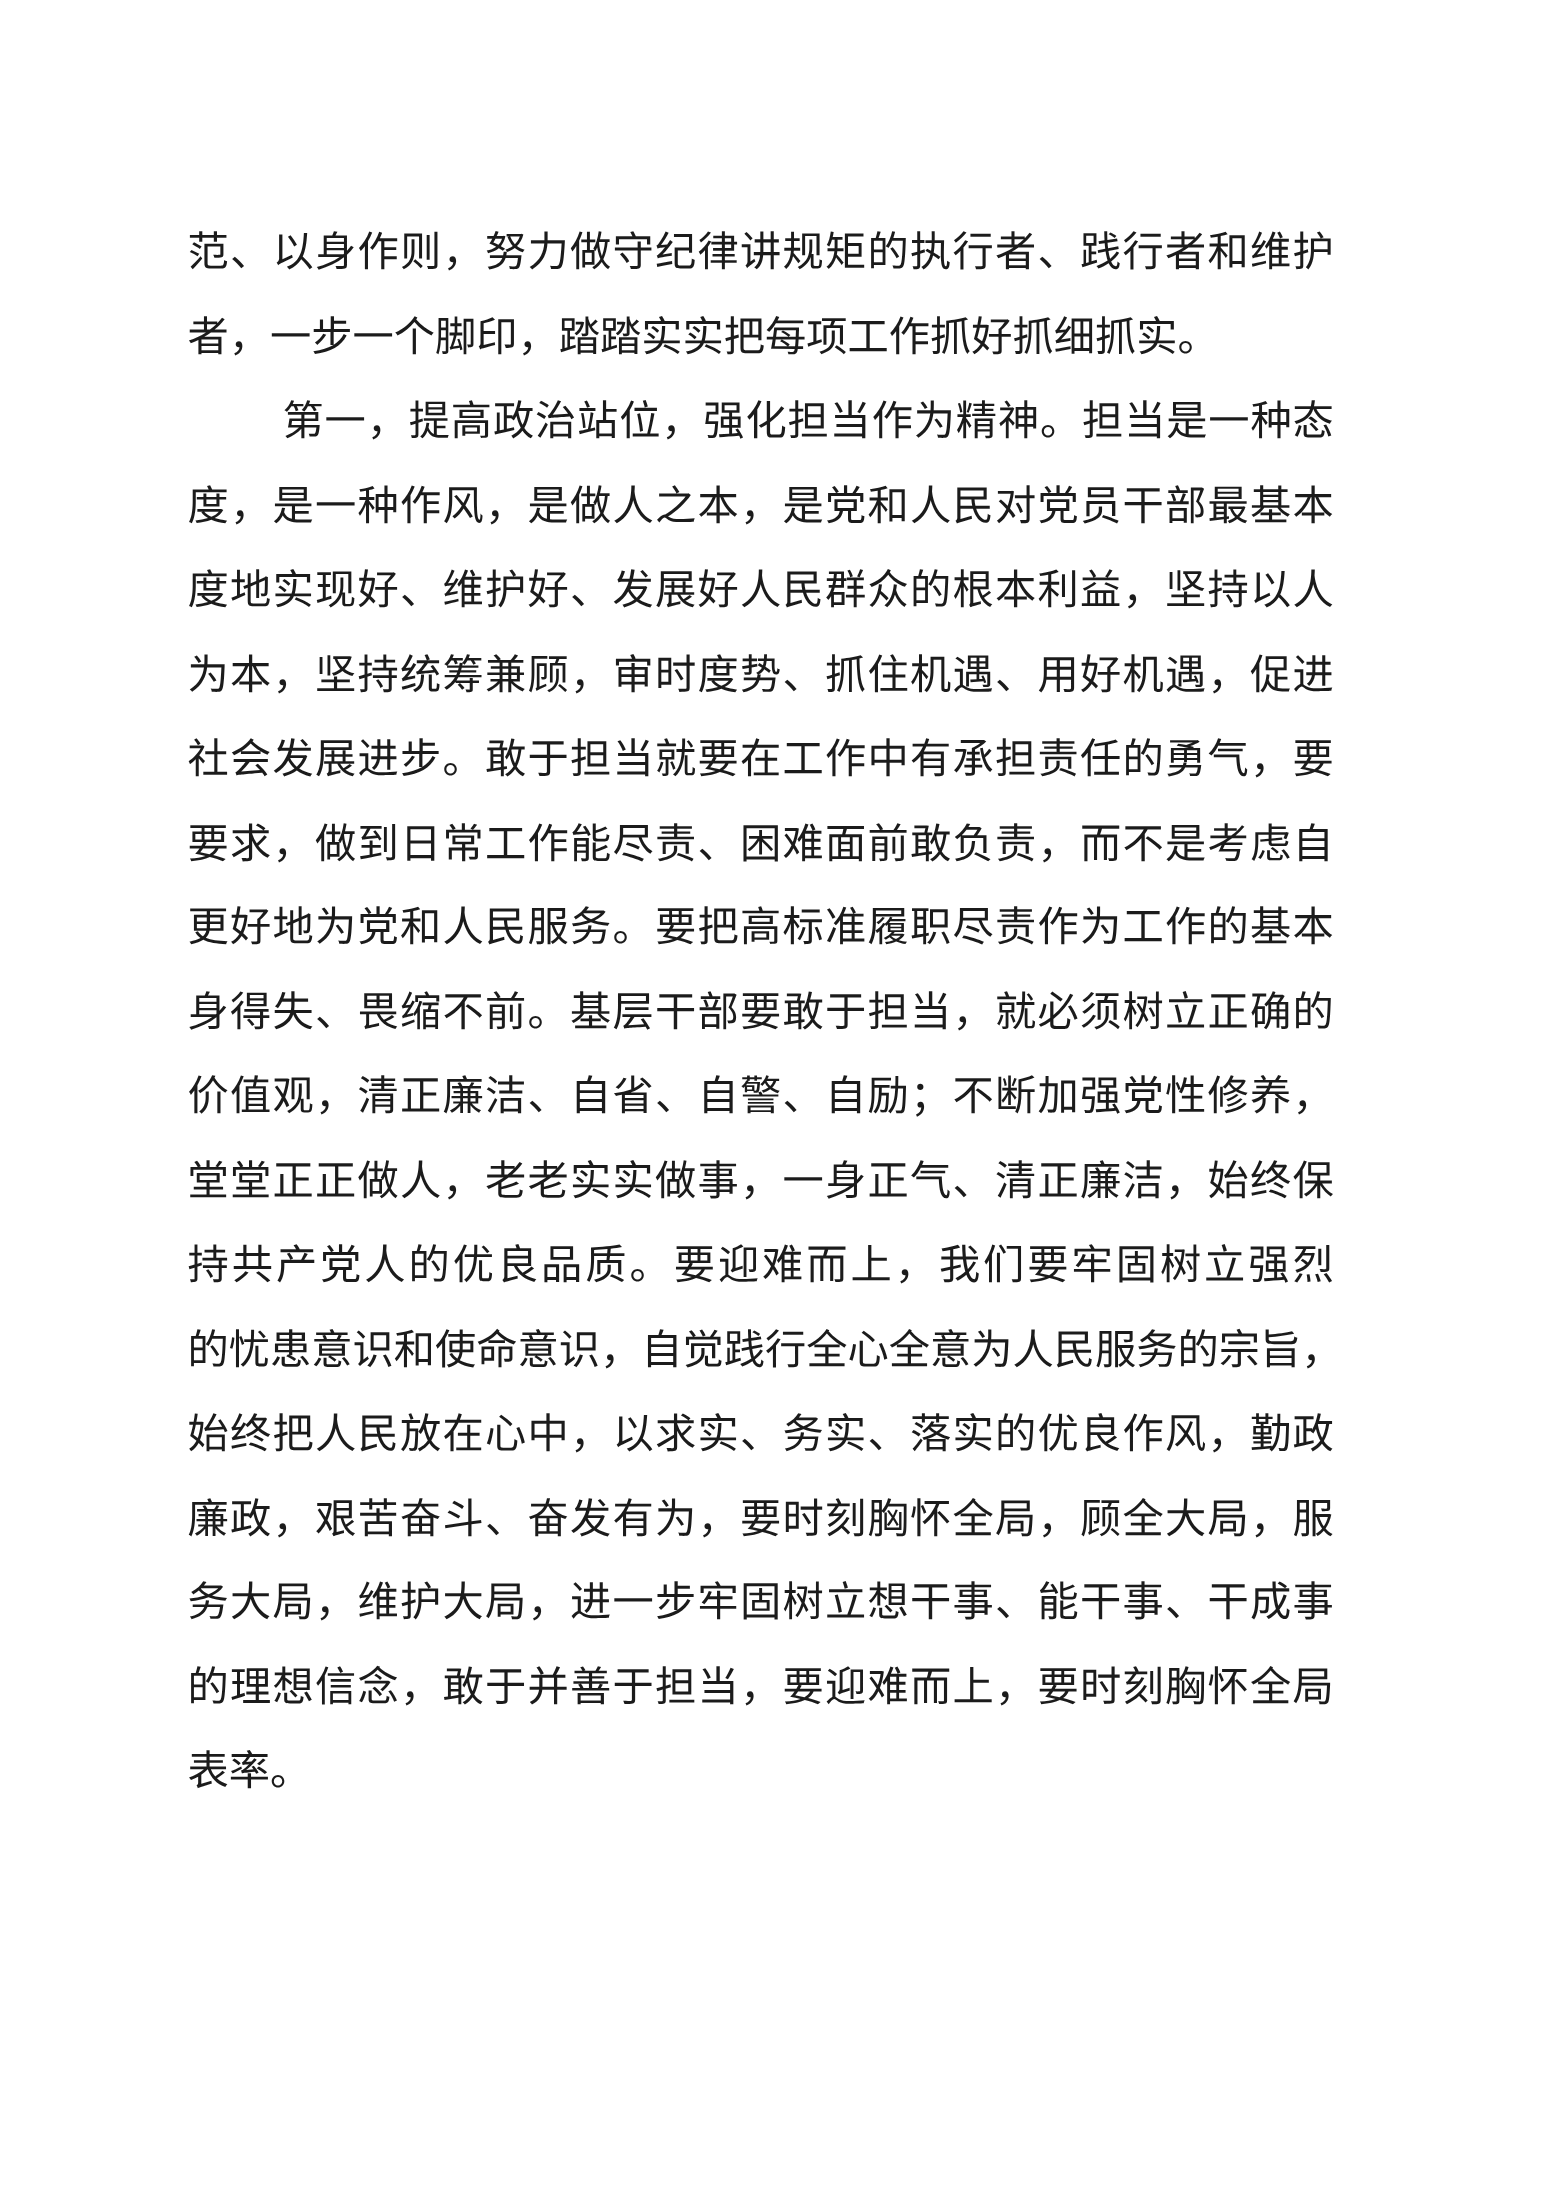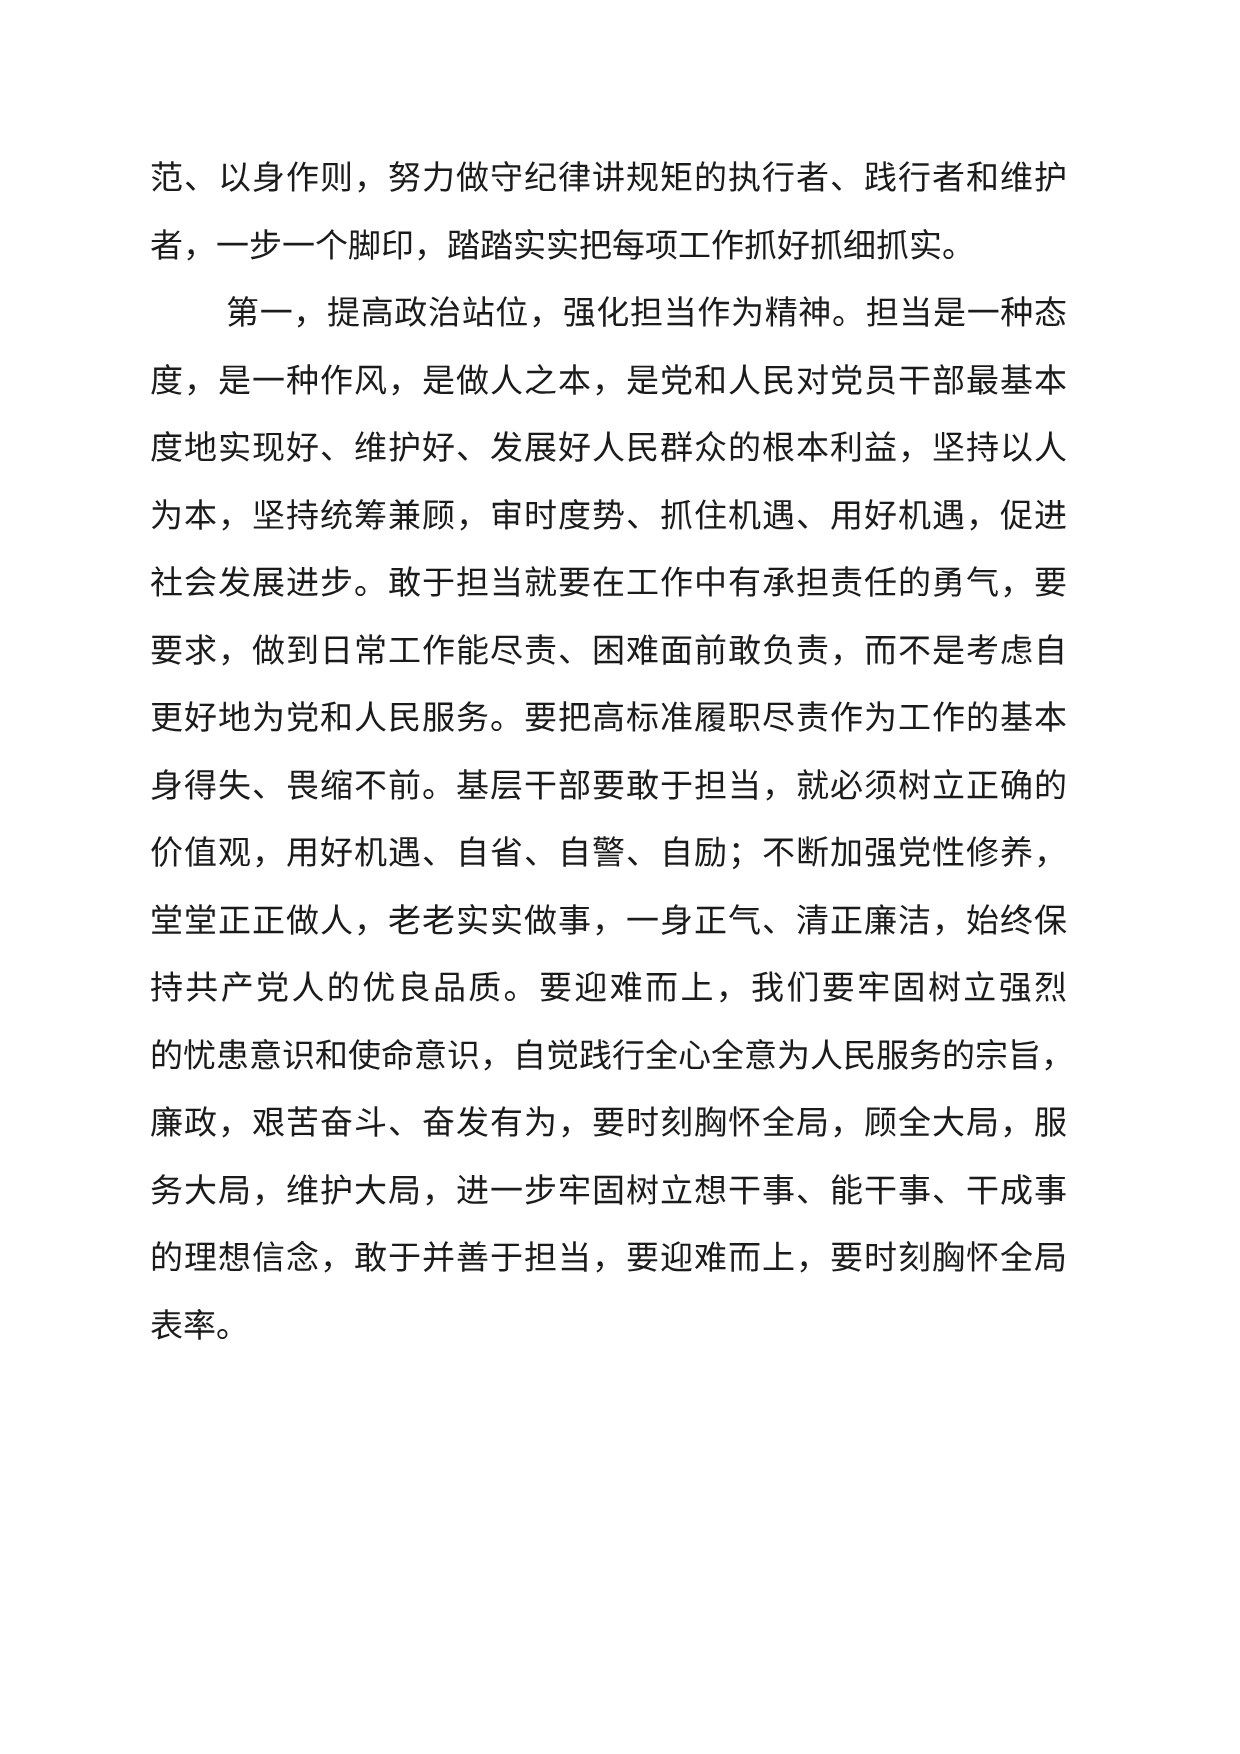--- a/index.html
+++ b/index.html
@@ -11,21 +11,21 @@
     position: relative;
     width: 1240px;
     height: 1754px;
     background: #ffffff;
     overflow: hidden;
     margin: 0 auto;
   }
   .doc-body {
     position: absolute;
     left: 150px;
-    top: 144px;
+    top: 168px;
     width: 917px;
     font-family: "DejaVu Serif", "Liberation Serif", serif;
     font-size: 33px;
     font-weight: 400;
     color: #1b1b1b;
     -webkit-font-smoothing: antialiased;
   }
   .text-line {
     height: 67.5px;
     line-height: 67.5px;
@@ -51,22 +51,23 @@
       <div class="text-line">范、以身作则，努力做守纪律讲规矩的执行者、践行者和维护</div>
       <div class="text-line para-end">者，一步一个脚印，踏踏实实把每项工作抓好抓细抓实。</div>
       <div class="text-line indent">第一，提高政治站位，强化担当作为精神。担当是一种态</div>
       <div class="text-line">度，是一种作风，是做人之本，是党和人民对党员干部最基本</div>
       <div class="text-line">度地实现好、维护好、发展好人民群众的根本利益，坚持以人</div>
       <div class="text-line">为本，坚持统筹兼顾，审时度势、抓住机遇、用好机遇，促进</div>
       <div class="text-line">社会发展进步。敢于担当就要在工作中有承担责任的勇气，要</div>
       <div class="text-line">要求，做到日常工作能尽责、困难面前敢负责，而不是考虑自</div>
       <div class="text-line">更好地为党和人民服务。要把高标准履职尽责作为工作的基本</div>
       <div class="text-line">身得失、畏缩不前。基层干部要敢于担当，就必须树立正确的</div>
-      <div class="text-line">价值观，用好机遇、自省、自警、自励；不断加强党性修养，</div>
+      <div class="text-line">价值观，清正廉洁、自省、自警、自励；不断加强党性修养，</div>
       <div class="text-line">堂堂正正做人，老老实实做事，一身正气、清正廉洁，始终保</div>
       <div class="text-line">持共产党人的优良品质。要迎难而上，我们要牢固树立强烈</div>
       <div class="text-line">的忧患意识和使命意识，自觉践行全心全意为人民服务的宗旨，</div>
+      <div class="text-line">始终把人民放在心中，以求实、务实、落实的优良作风，勤政</div>
       <div class="text-line">廉政，艰苦奋斗、奋发有为，要时刻胸怀全局，顾全大局，服</div>
       <div class="text-line">务大局，维护大局，进一步牢固树立想干事、能干事、干成事</div>
       <div class="text-line">的理想信念，敢于并善于担当，要迎难而上，要时刻胸怀全局</div>
       <div class="text-line para-end">表率。</div>
     </div>
 </div>
 
 </body></html>

